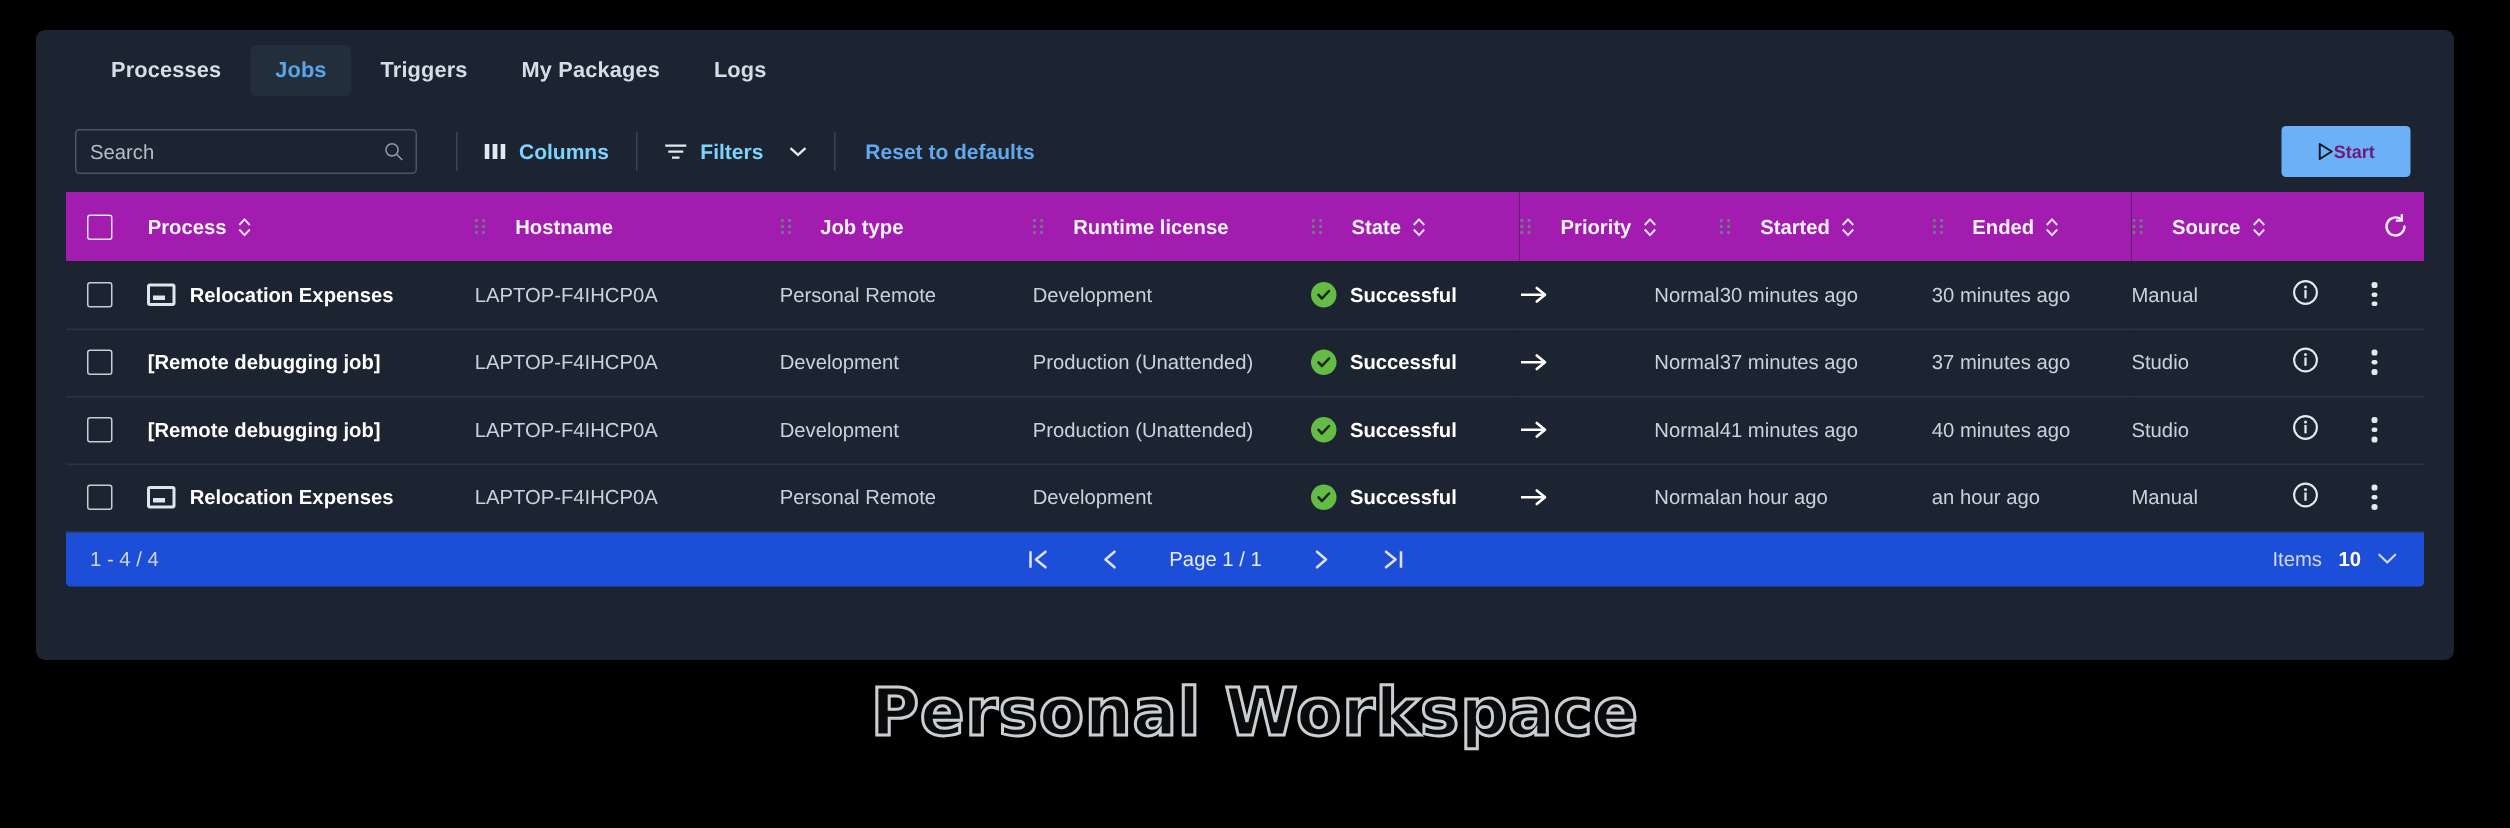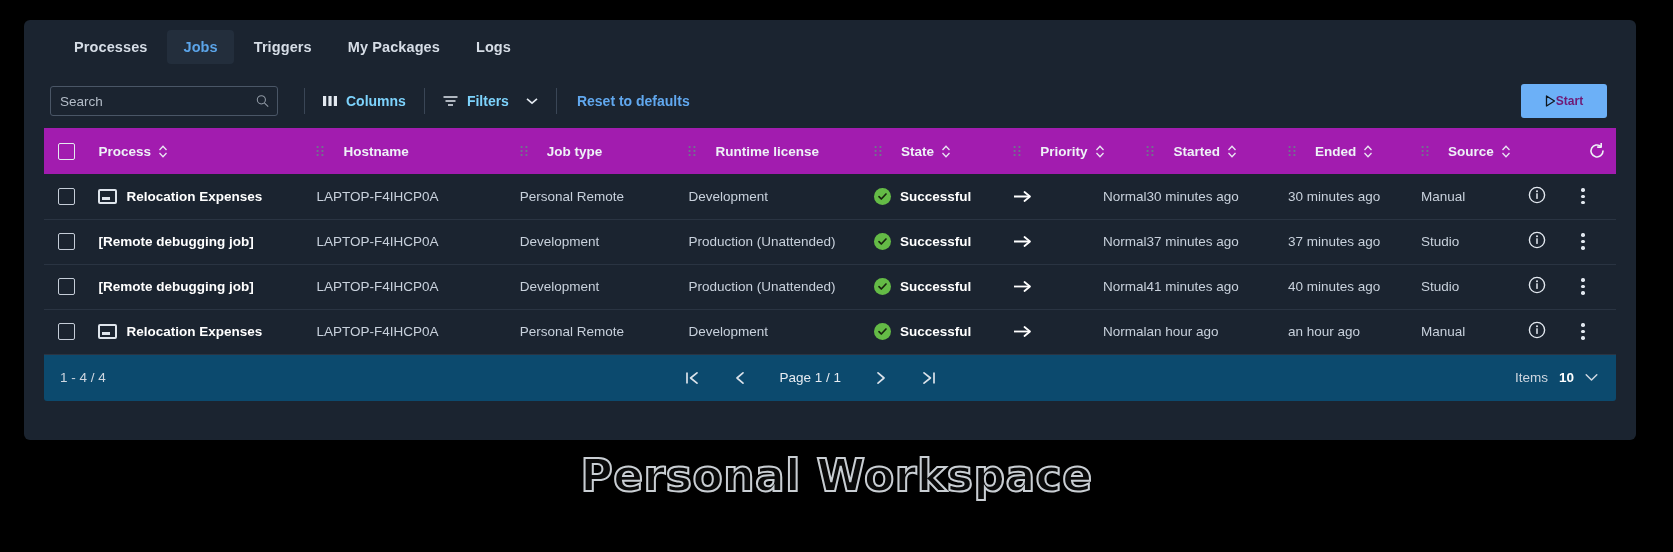--- a/index.html
+++ b/index.html
@@ -152,21 +152,21 @@
   col.c-state  { width:133px; }
   col.c-prio   { width:127px; }
   col.c-start  { width:135px; }
   col.c-end    { width:127px; }
   col.c-src    { width:102px; }
   col.c-info   { width:44px; }
   col.c-menu   { width:40px; }
 
   
   .footer {
-    background:#0c4a6e; height:46px;
+    background:#1d4ed8; height:36px;
     display:flex; align-items:center;
     margin: 0 20px; border-radius:0 0 3px 3px;
     padding: 0 18px 0 16px;
     font-size:13.5px; color:#cfd7e1;
   }
   .pager { display:flex; align-items:center; gap:34px; margin: 1px auto; }
   .pgbtn { cursor:pointer; display:flex; align-items:center; }
   .pagelabel { font-size:13.5px; color:#e7ecf2; }
   .items { display:flex; align-items:center; gap:11px; }
   .items .n { font-weight:bold; color:#fff; }

